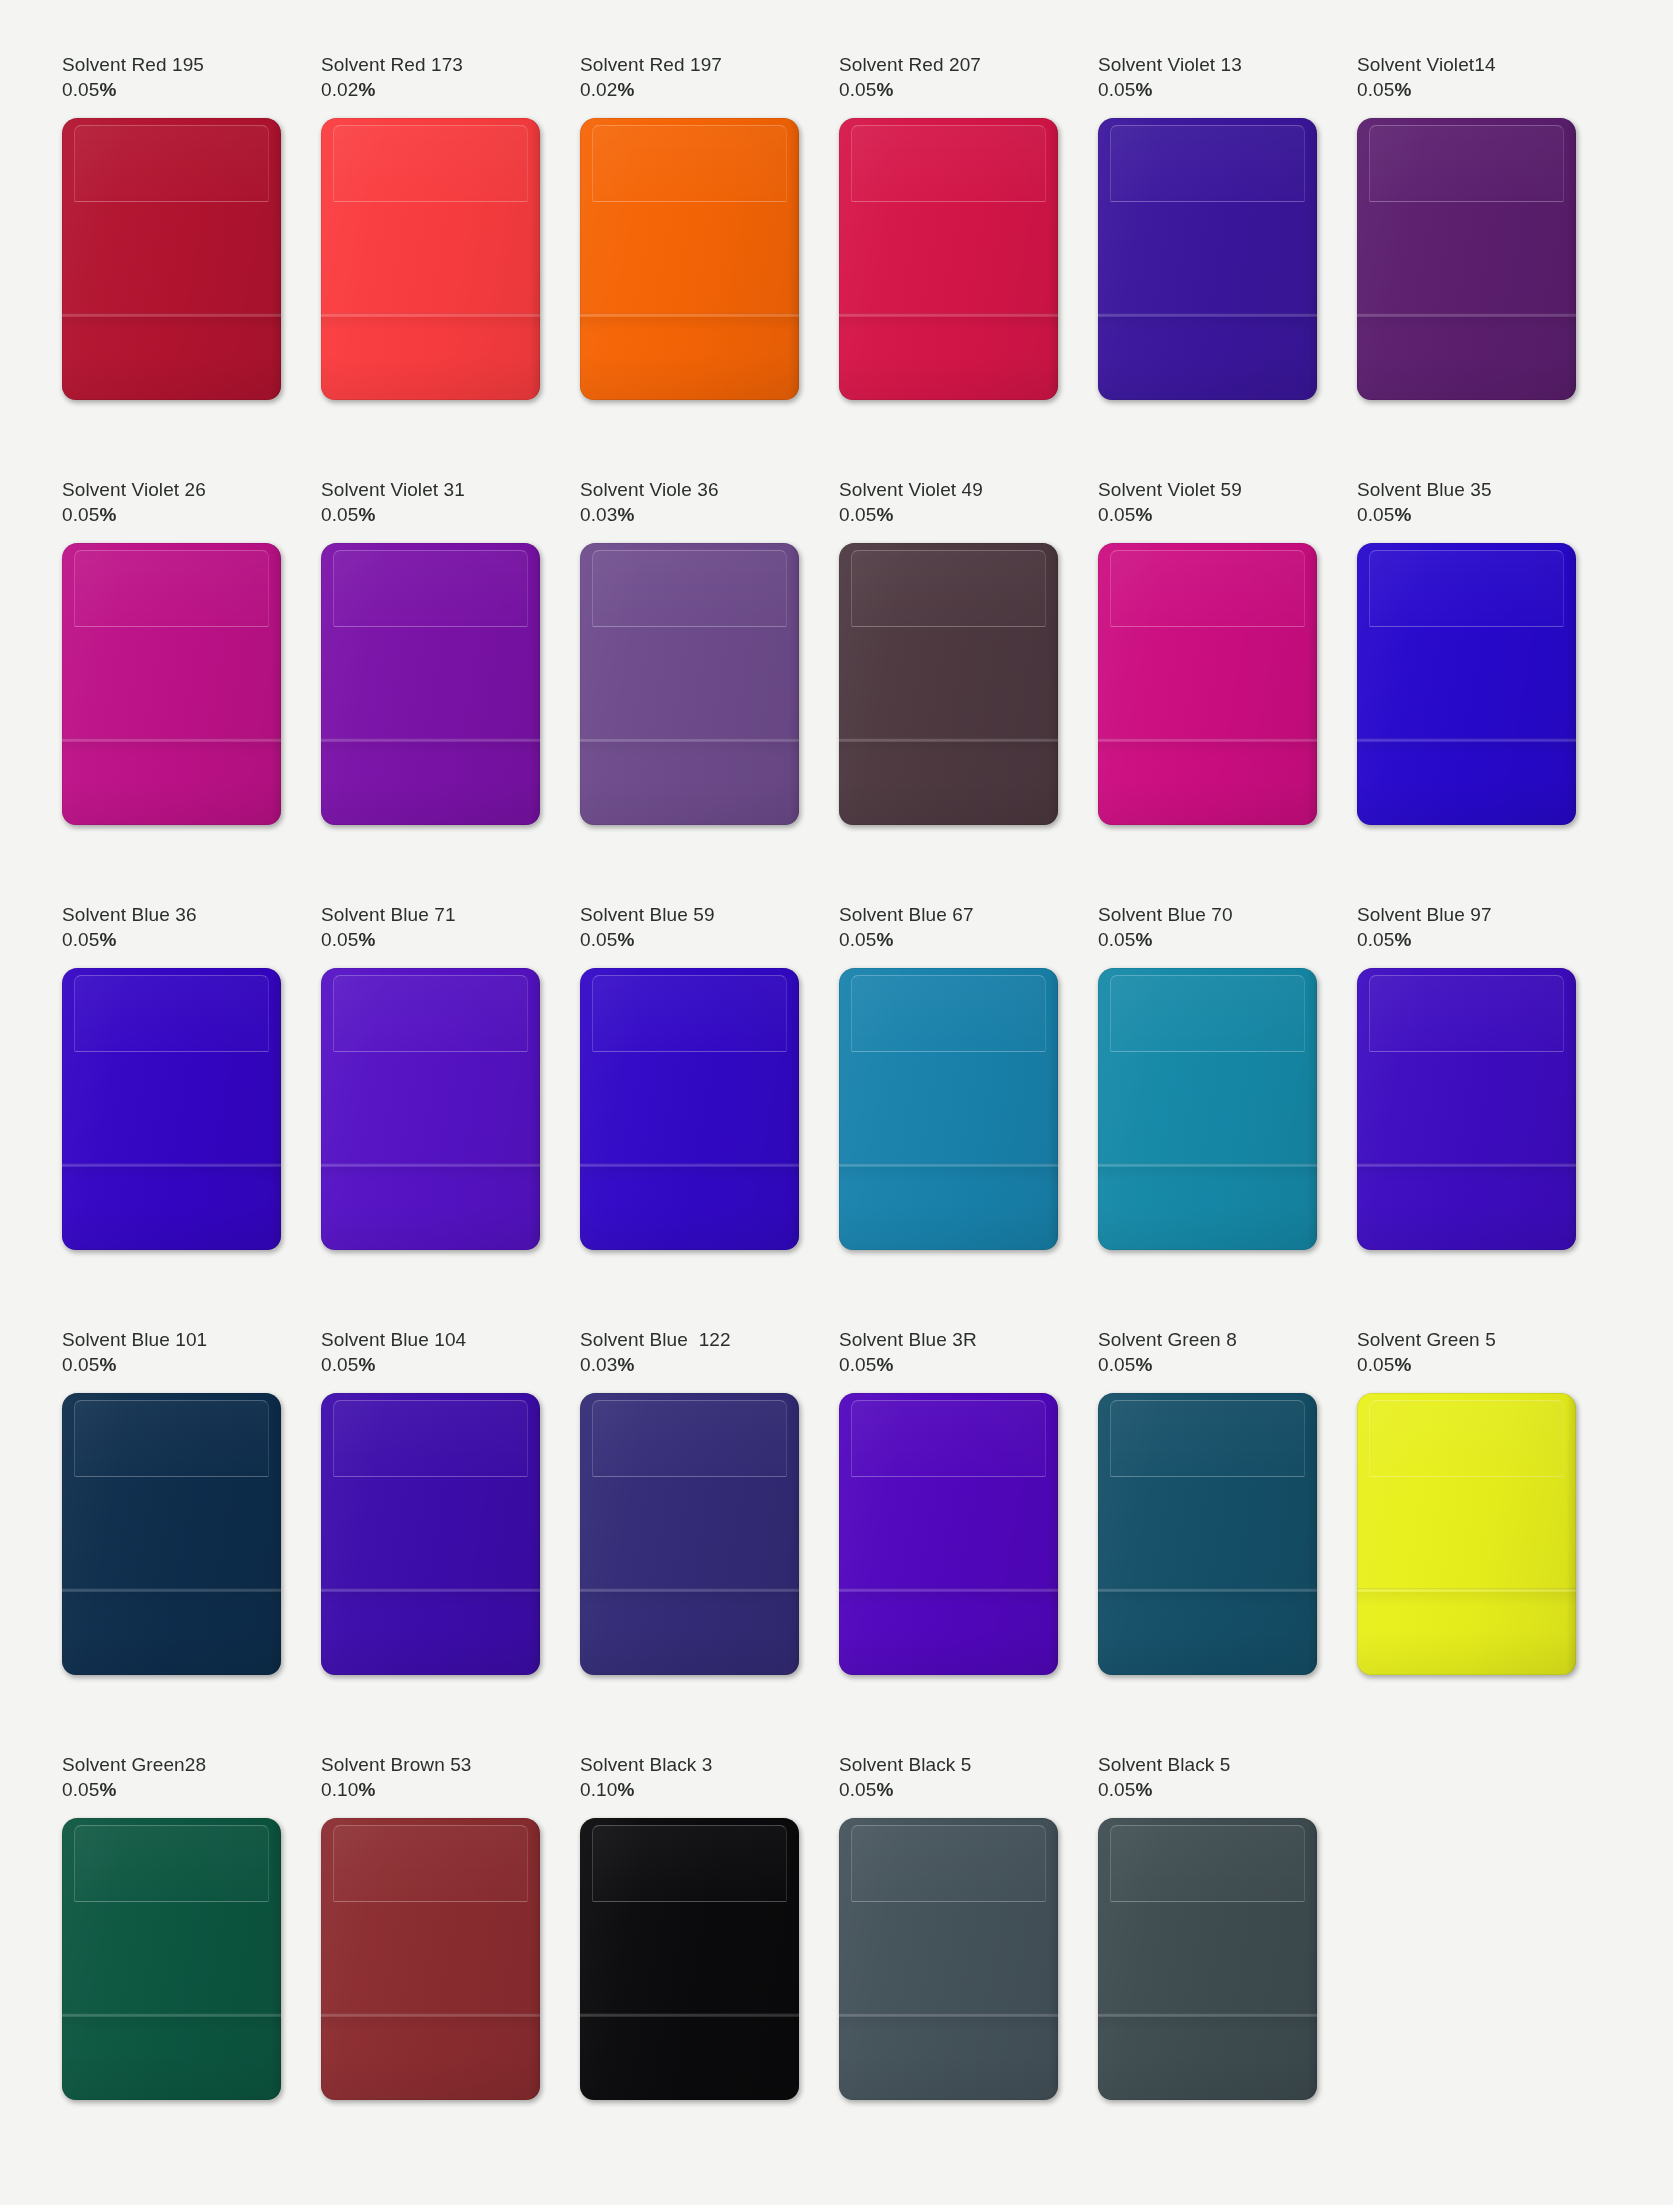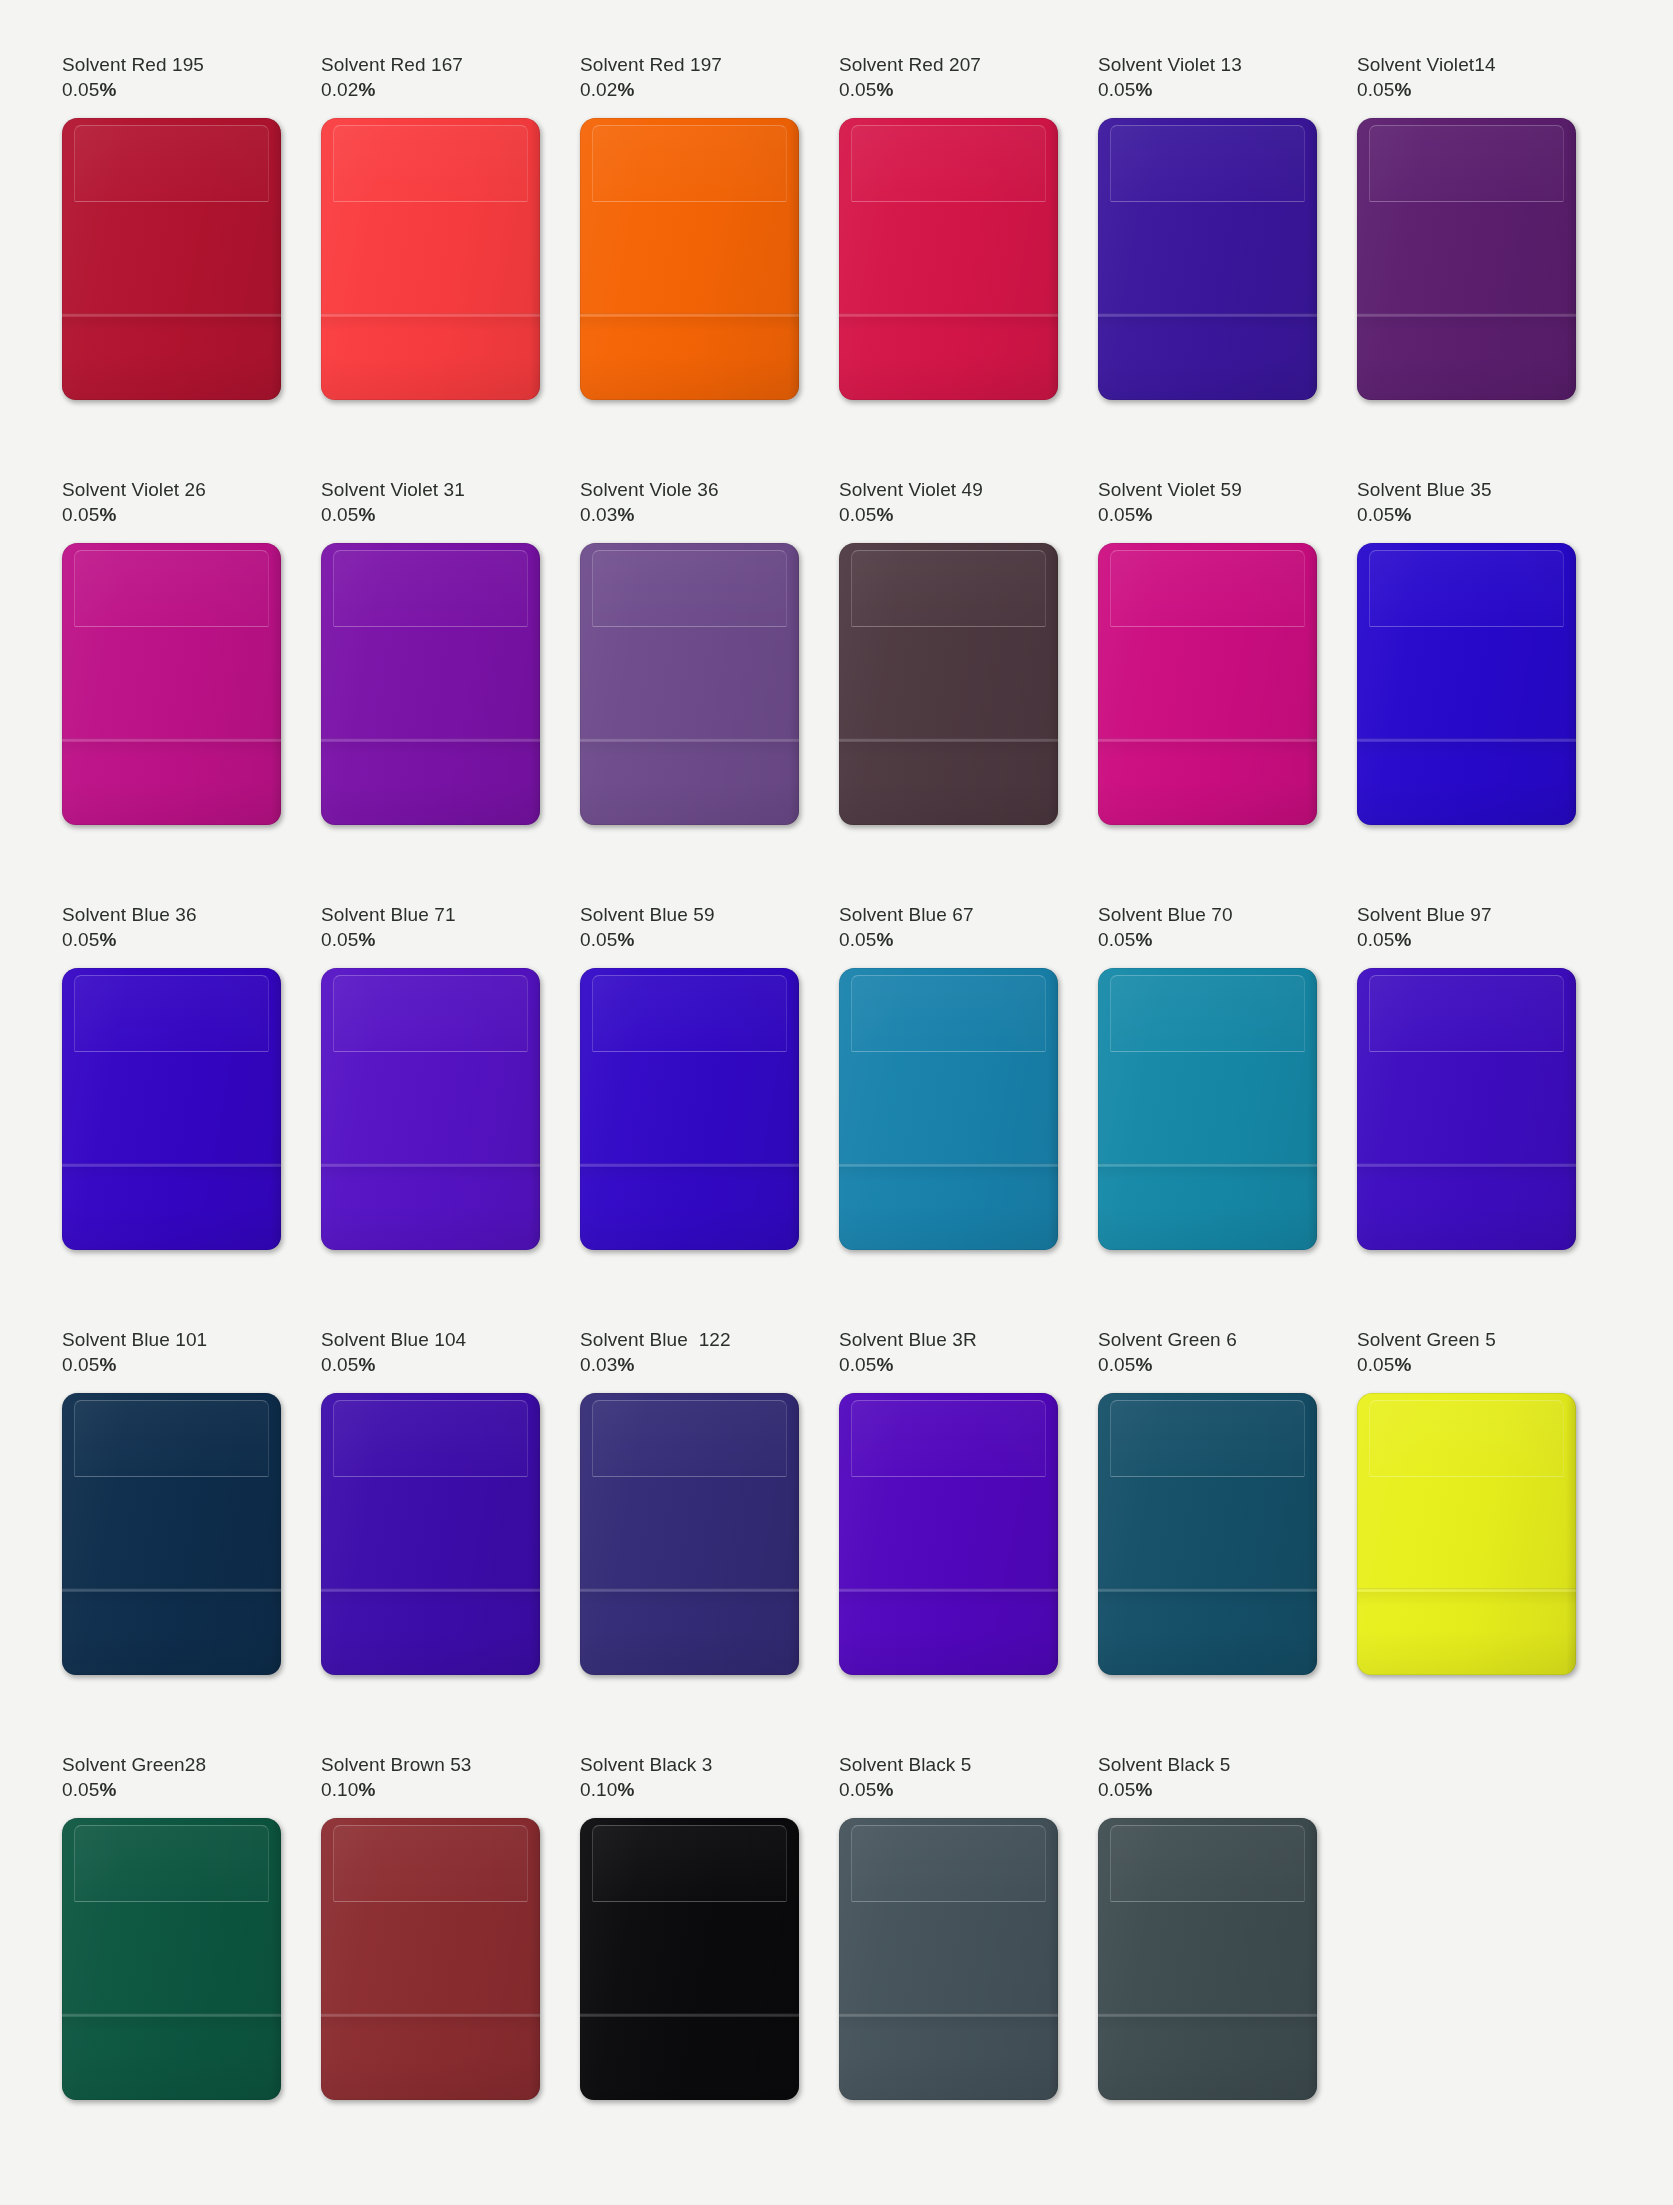--- a/index.html
+++ b/index.html
@@ -172,21 +172,21 @@
           <div class="plaque" style="--c: #b2132f;">
             <div class="plaque-top-panel"></div>
             <div class="plaque-step"></div>
             <div class="plaque-step-shadow"></div>
             <div class="plaque-foot"></div>
             <div class="plaque-edge-right"></div>
           </div>
         </div>
       </div>
       <div class="swatch-cell">
-        <div class="swatch-label"><span class="swatch-name">Solvent Red 167</span><span class="swatch-conc"><span class="num">0.02</span><span class="pct">%</span></span></div>
+        <div class="swatch-label"><span class="swatch-name">Solvent Red 173</span><span class="swatch-conc"><span class="num">0.02</span><span class="pct">%</span></span></div>
         <div class="plaque-wrap">
           <div class="plaque" style="--c: #fa3c3f;">
             <div class="plaque-top-panel"></div>
             <div class="plaque-step"></div>
             <div class="plaque-step-shadow"></div>
             <div class="plaque-foot"></div>
             <div class="plaque-edge-right"></div>
           </div>
         </div>
       </div>
@@ -424,21 +424,21 @@
           <div class="plaque" style="--c: #5106bd;">
             <div class="plaque-top-panel"></div>
             <div class="plaque-step"></div>
             <div class="plaque-step-shadow"></div>
             <div class="plaque-foot"></div>
             <div class="plaque-edge-right"></div>
           </div>
         </div>
       </div>
       <div class="swatch-cell">
-        <div class="swatch-label"><span class="swatch-name">Solvent Green 6</span><span class="swatch-conc"><span class="num">0.05</span><span class="pct">%</span></span></div>
+        <div class="swatch-label"><span class="swatch-name">Solvent Green 8</span><span class="swatch-conc"><span class="num">0.05</span><span class="pct">%</span></span></div>
         <div class="plaque-wrap">
           <div class="plaque" style="--c: #144f68;">
             <div class="plaque-top-panel"></div>
             <div class="plaque-step"></div>
             <div class="plaque-step-shadow"></div>
             <div class="plaque-foot"></div>
             <div class="plaque-edge-right"></div>
           </div>
         </div>
       </div>

